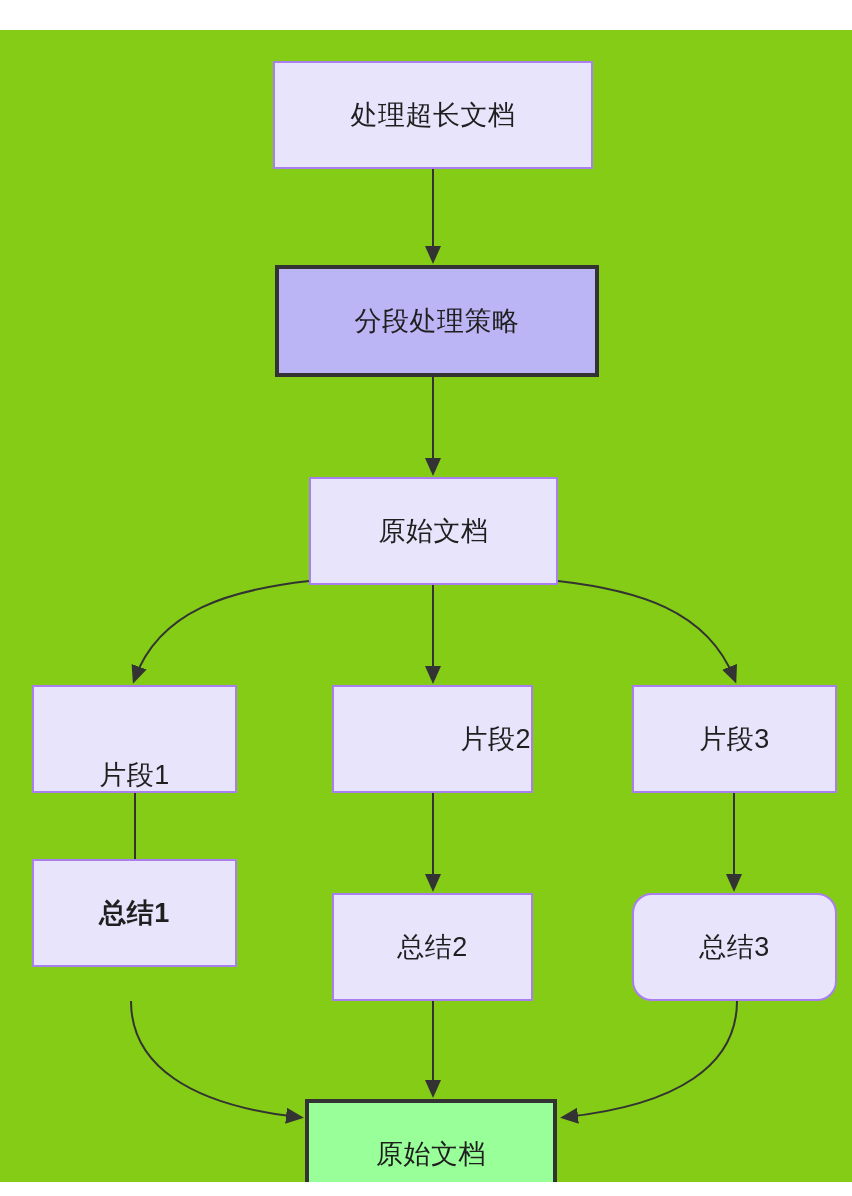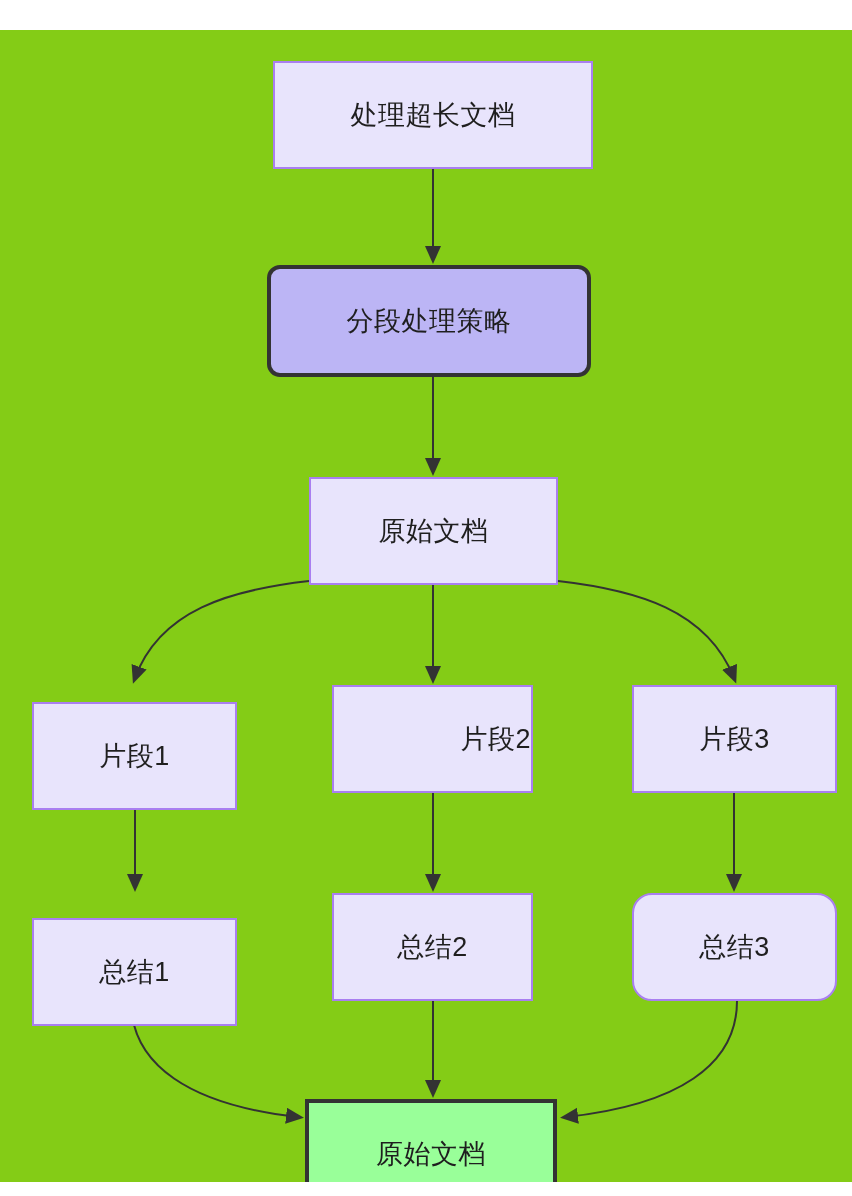--- a/index.html
+++ b/index.html
@@ -47,28 +47,28 @@
     background: #bcb5f5;
     border: 4px solid #333333;
   }
   .node-final {
     background: #99ff99;
     border: 4px solid #333333;
   }
 
   
   #node-longdoc   { left: 273px; top: 31px;   width: 320px; height: 108px; }
-  #node-strategy  { left: 267px; top: 235px;  width: 324px; height: 112px; border-radius: 13px; }
+  #node-strategy  { left: 275px; top: 235px;  width: 324px; height: 112px; }
   #node-source    { left: 309px; top: 447px;  width: 249px; height: 108px; text-align: right; }
 
-  #node-frag1     { left: 32px;  top: 672px;  width: 205px; height: 108px; }
+  #node-frag1     { left: 32px;  top: 655px;  width: 205px; height: 108px; align-items: flex-end; }
   #node-frag2     { left: 332px; top: 655px;  width: 201px; height: 108px; justify-content: flex-end; }
   #node-frag3     { left: 632px; top: 655px;  width: 205px; height: 108px; }
 
-  #node-sum1      { left: 32px;  top: 888px;  width: 205px; height: 108px; }
+  #node-sum1      { left: 32px;  top: 829px;  width: 205px; height: 108px; font-weight: bold; }
   #node-sum2      { left: 332px; top: 863px;  width: 201px; height: 108px; }
   #node-sum3      { left: 632px; top: 863px;  width: 205px; height: 108px; border-radius: 20px; }
 
   #node-final     { left: 305px; top: 1069px; width: 252px; height: 111px; }
 </style>
 </head>
 <body>
 
 <div id="diagram-root">
 

